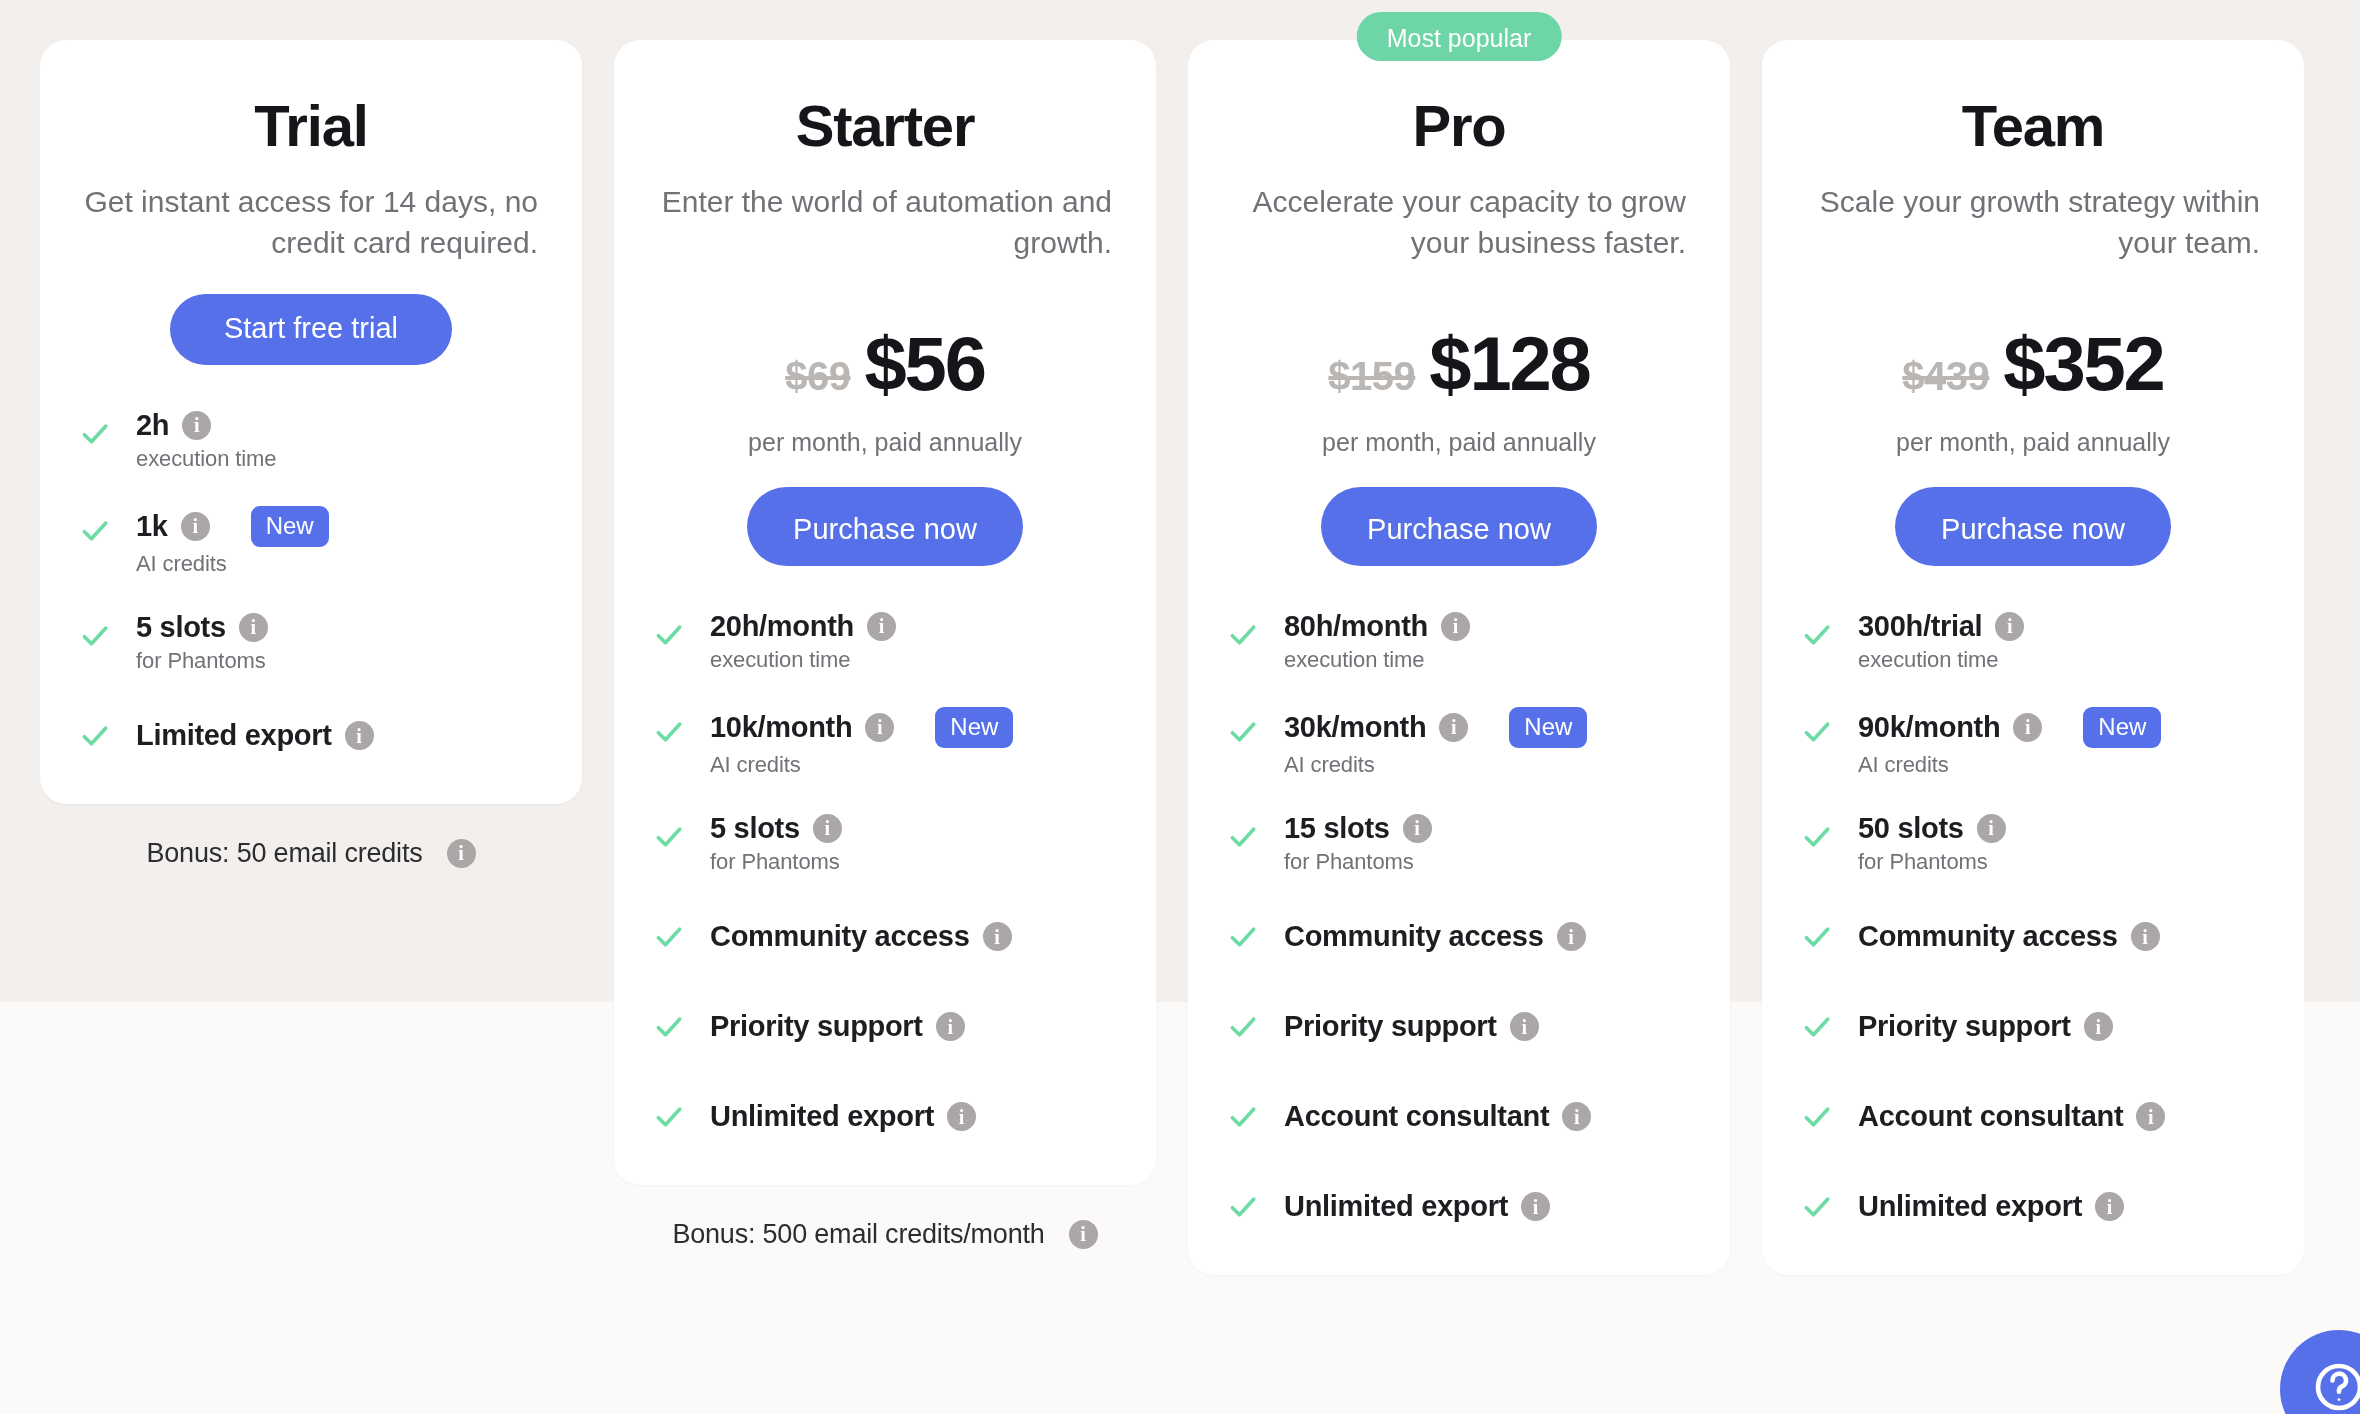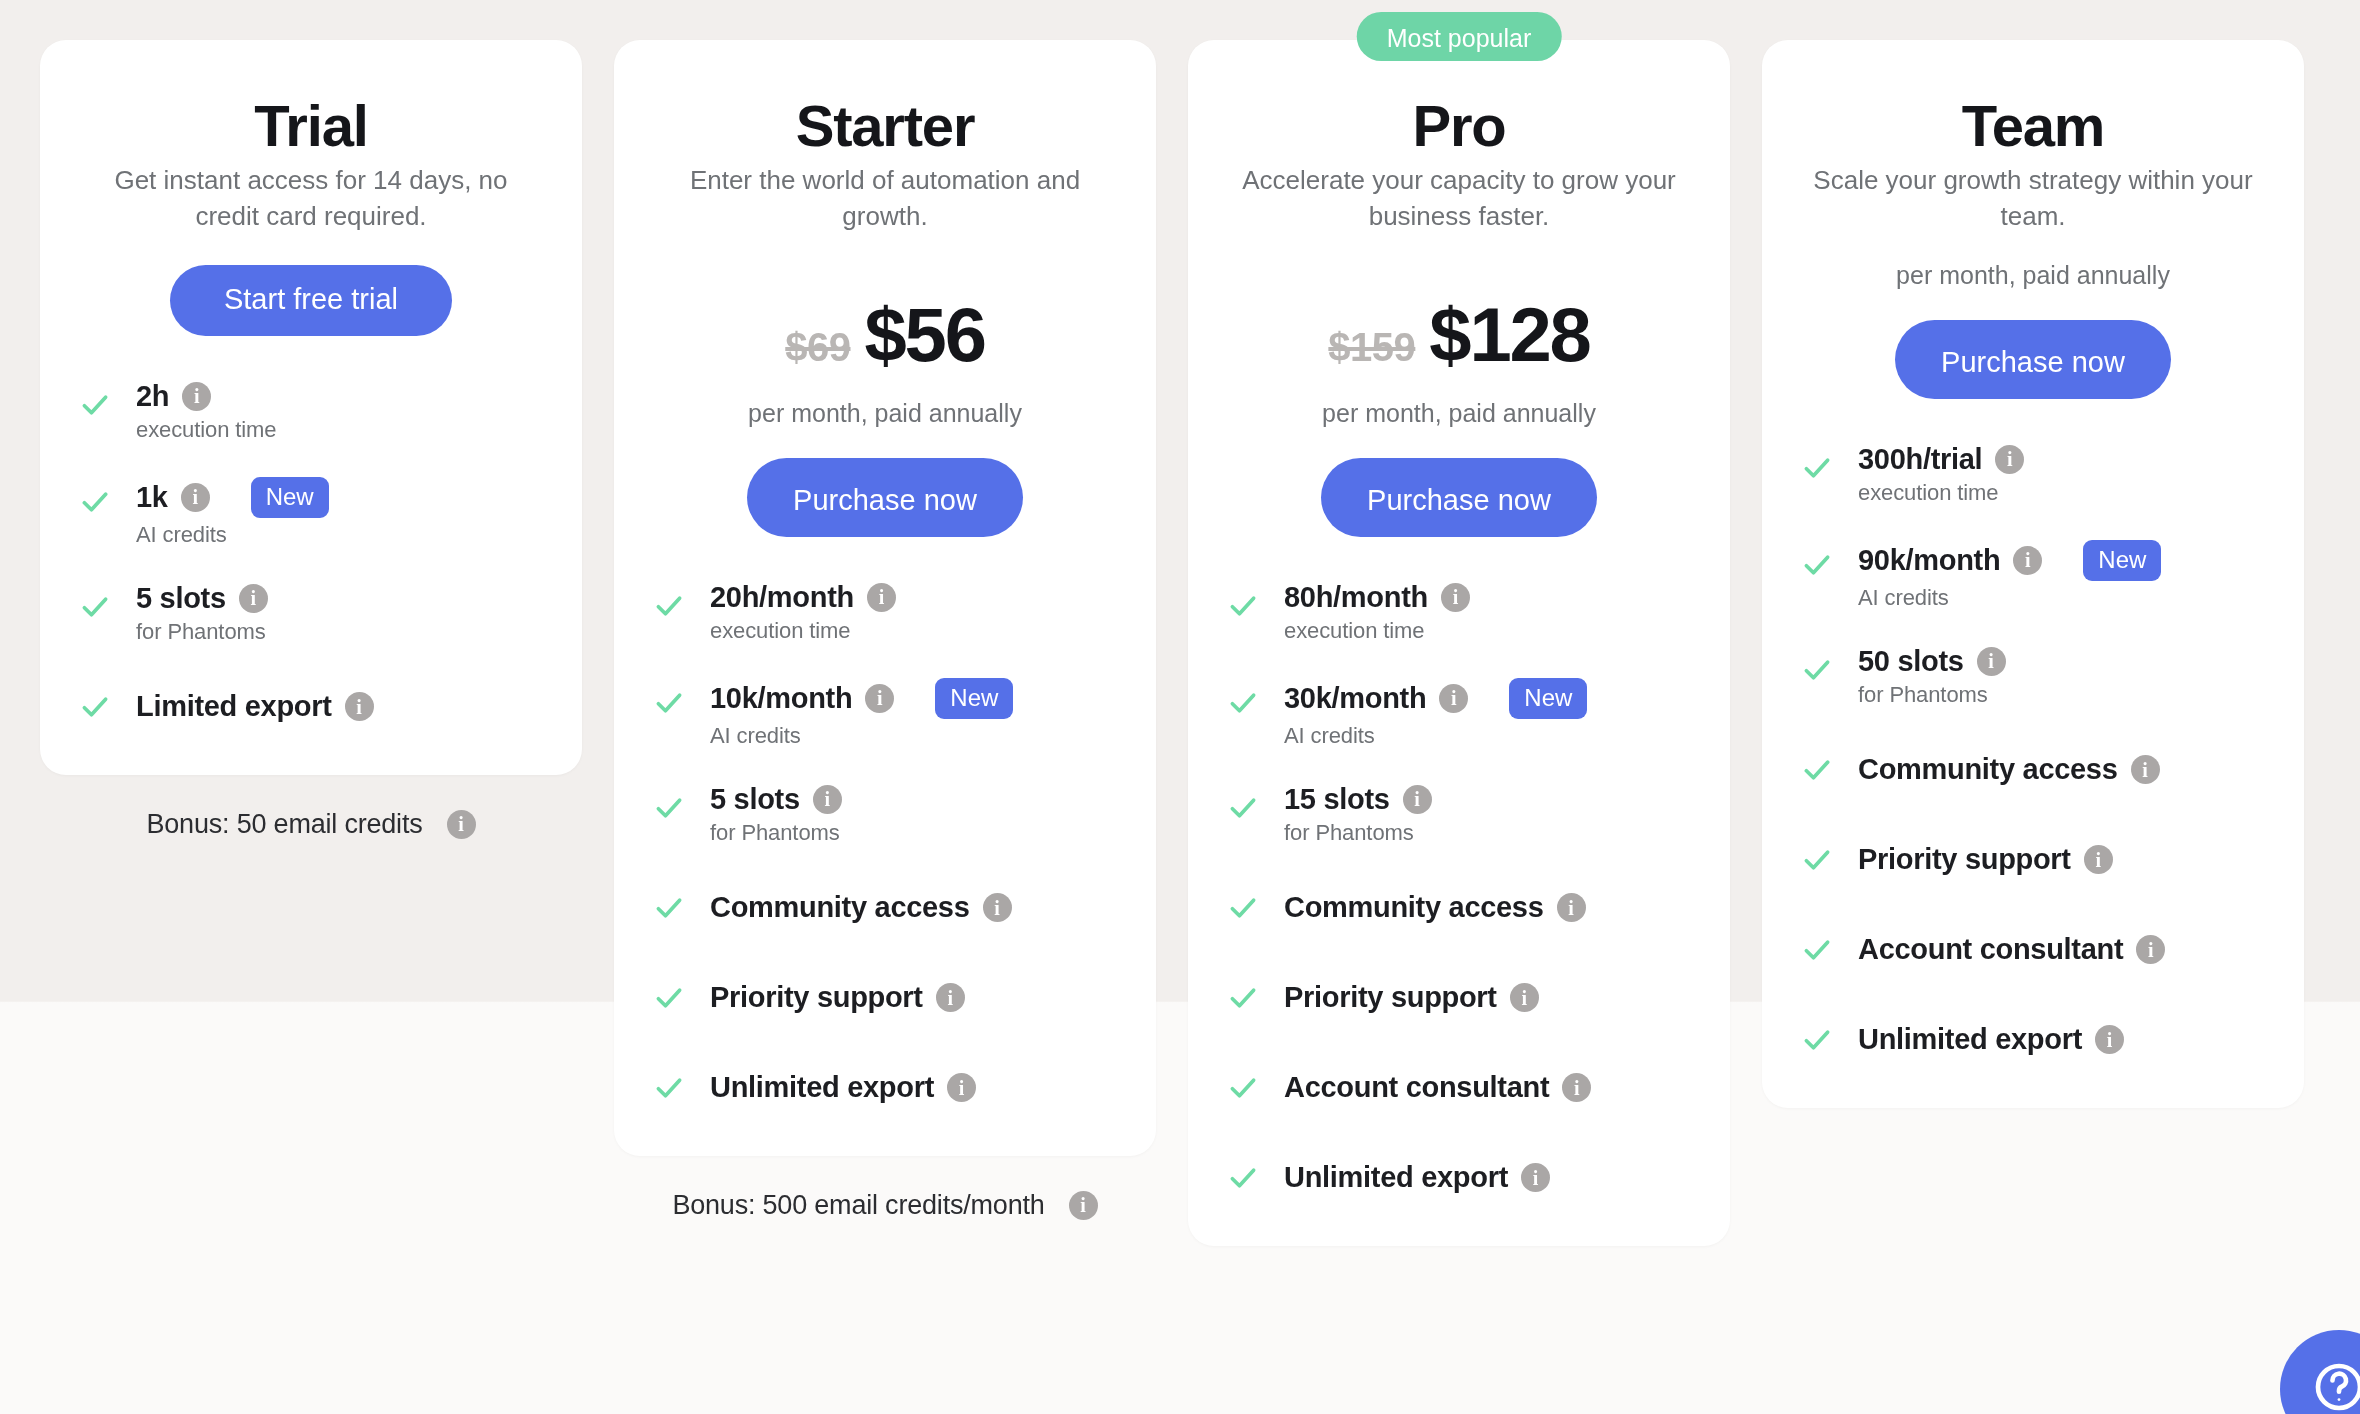--- a/index.html
+++ b/index.html
@@ -63,25 +63,25 @@
   .plan-name {
     text-align: center;
     font-size: 58px;
     font-weight: 700;
     letter-spacing: -1.2px;
     color: #15161a;
     line-height: 1.05;
   }
 
   .plan-tagline {
-    text-align: center;
-    font-size: 26px;
+    text-align: right;
+    font-size: 30px;
     line-height: 1.38;
     color: #6f7276;
-    margin-top: 6px;
+    margin-top: 24px;
     padding: 0 6px;
   }
 
   .price-row {
     display: flex;
     align-items: baseline;
     justify-content: center;
     gap: 14px;
     margin-top: 62px;
   }
@@ -494,20 +494,24 @@
               </div>
             </div>
           </li>
         </ul>
       </div>
     </div>
     <div class="plan-col">
       <div class="plan-card">
         <h2 class="plan-name">Team</h2>
         <p class="plan-tagline">Scale your growth strategy within your team.</p>
+        <div class="price-row">
+          <span class="price-old">$439</span>
+          <span class="price-new">$352</span>
+        </div>
         <div class="price-note">per month, paid annually</div>
         <div class="cta-wrap">
           <button class="cta-btn">Purchase now</button>
         </div>
         <ul class="features">
           <li class="feature">
             <span class="check-icon"><svg viewBox="0 0 24 24" fill="none" stroke="#6edba5" stroke-width="2.6" stroke-linecap="round" stroke-linejoin="round">
                 <path d="M4.5 12.5l5 5 10-11"></path>
               </svg></span>
             <div class="feature-body">

